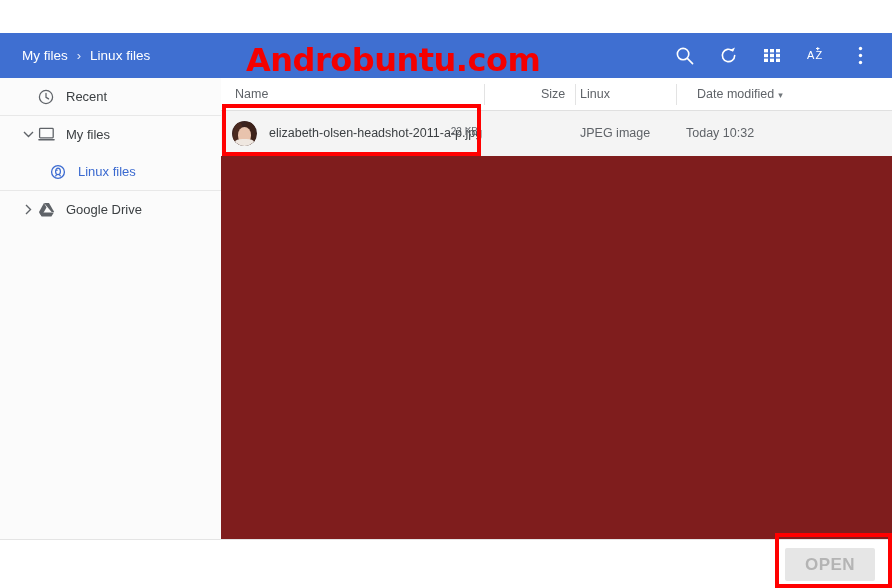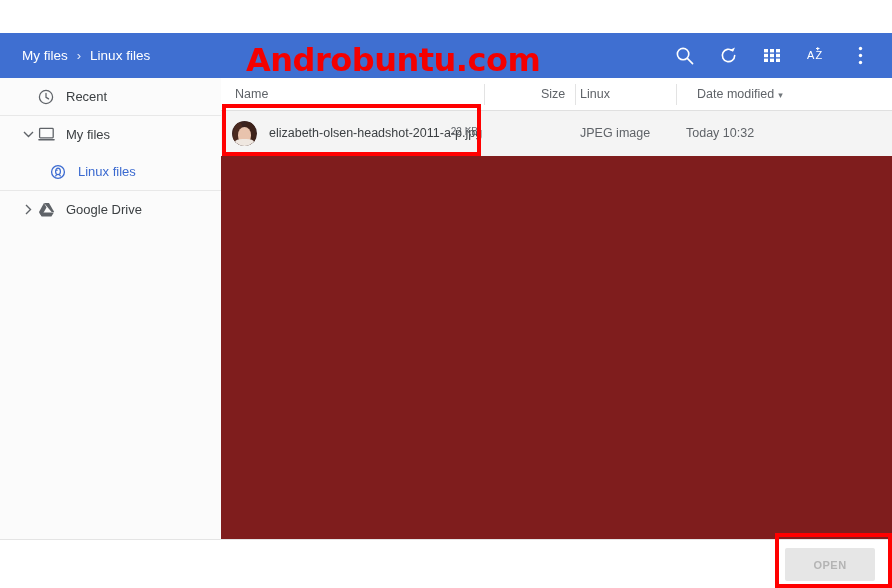--- a/index.html
+++ b/index.html
@@ -275,21 +275,21 @@
     background: transparent;
     border: none;
     cursor: pointer;
     font-family: "Liberation Sans", sans-serif;
   }
   .btn-open {
     position: absolute;
     right: 17px; top: 8px;
     width: 90px; height: 33px;
     display: flex; align-items: center; justify-content: center;
-    font-size: 11px; font-weight: bold;
+    font-size: 17px; font-weight: bold;
     letter-spacing: 0.5px;
     color: #b4b4b4;
     background: #e6e6e6;
     border: none;
     border-radius: 2px;
     cursor: default;
     font-family: "Liberation Sans", sans-serif;
     margin-left: 20px;
   }
 

